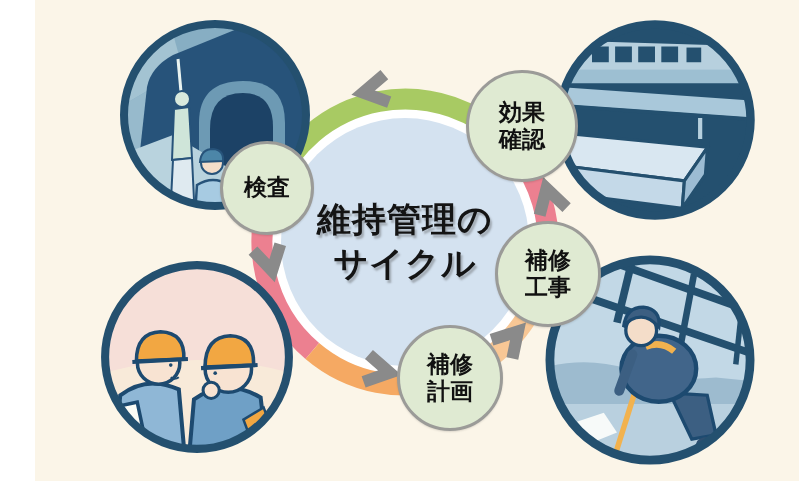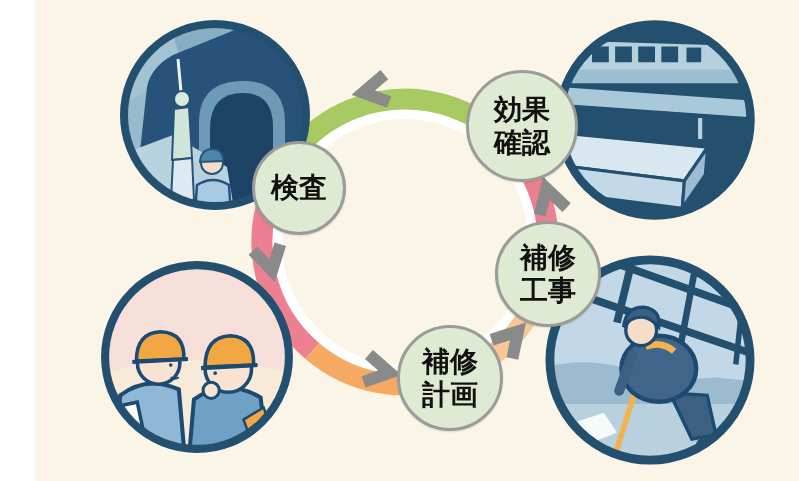--- a/index.html
+++ b/index.html
@@ -14,42 +14,46 @@
     line-height:1.28;letter-spacing:1px;text-shadow:2px 3px 2px rgba(70,70,70,0.35);}
   .illus{position:absolute;z-index:3;}
   .illus svg{display:block;width:100%;height:100%;}
   .illus-tunnel{left:115px;top:15px;width:200px;height:200px;}
   .illus-bridge{left:550px;top:15px;width:210px;height:210px;}
   .illus-workers{left:96px;top:256px;width:202px;height:202px;}
   .illus-repair{left:540px;top:250px;width:220px;height:220px;}
   .node{position:absolute;z-index:5;border-radius:50%;background:#dfead2;border:3px solid #9b9b98;
     box-sizing:border-box;display:flex;align-items:center;justify-content:center;
     box-shadow:0 1px 2px rgba(0,0,0,0.12);}
-  .node span{white-space:pre-line;text-align:center;font-size:28px;font-weight:bold;color:#111;line-height:1.18;}
-  .node-kensa{left:252px;top:141px;width:94px;height:94px;}
+  .node span{white-space:pre-line;text-align:center;font-size:23px;font-weight:bold;color:#111;line-height:1.18;}
+  .node-kensa{left:220px;top:141px;width:94px;height:94px;}
   .node-shindan{left:270px;top:281px;width:110px;height:110px;}
   .node-keikaku{left:397px;top:325px;width:106px;height:106px;}
   .node-koji{left:495px;top:221px;width:106px;height:106px;}
   .node-koka{left:466px;top:70px;width:112px;height:112px;}
 </style>
 </head>
 <body>
 
 <div class="stage">
   <div class="bg-cream"></div>
 
   <svg class="overlay-svg" viewBox="0 0 799 481">
     <circle cx="405" cy="242" r="132" fill="none" stroke="#ffffff" stroke-width="18"></circle>
     <path d="M 506.6 141.4 A 143 143 0 0 0 273.9 185" fill="none" stroke="#a8ca63" stroke-width="21"></path>
     <path d="M 273.9 185 A 143 143 0 0 0 312.3 350.9" fill="none" stroke="#ec8090" stroke-width="21"></path>
     <path d="M 312.3 350.9 A 143 143 0 0 0 449.9 377.8" fill="none" stroke="#f5a963" stroke-width="21"></path>
     <path d="M 449.9 377.8 A 143 143 0 0 0 544.6 273.2" fill="none" stroke="#f8c795" stroke-width="21"></path>
     <path d="M 544.6 273.2 A 143 143 0 0 0 506.6 141.4" fill="none" stroke="#ec8090" stroke-width="21"></path>
   </svg>
 
+  <div class="center-circle">
+    <div class="center-title">維持管理の
+サイクル</div>
+  </div>
 
   <div class="illus illus-tunnel">
     <svg viewBox="0 0 200 200">
       <defs>
           <clipPath id="cA">
             <circle cx="100" cy="100" r="91"></circle>
           </clipPath>
         </defs>
       <g clip-path="url(#cA)">
         <rect width="200" height="200" fill="#87aec3"></rect>

